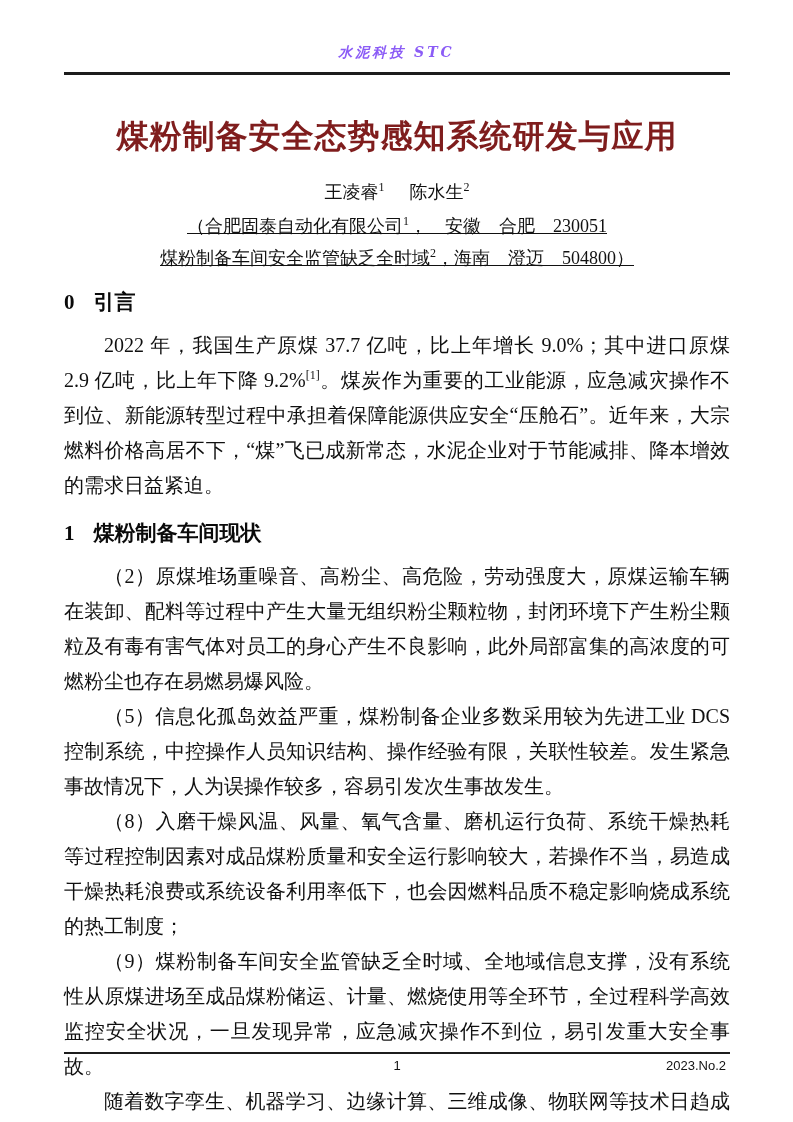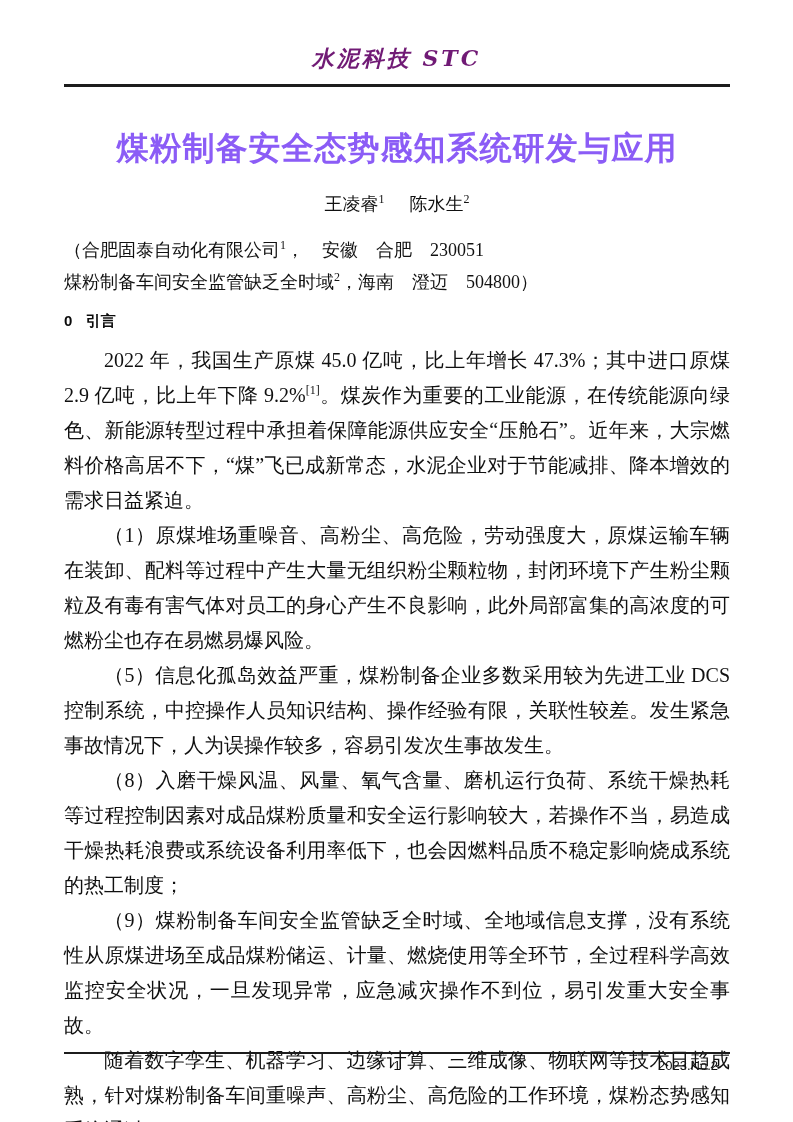--- a/index.html
+++ b/index.html
@@ -19,61 +19,63 @@
   }
   
   .page-header {
     padding-top: 44px;
     text-align: center;
   }
   .journal-title {
     font-family: "DejaVu Serif", serif;
     font-style: italic;
     font-weight: bold;
-    font-size: 22px;
+    font-size: 14px;
     letter-spacing: 3px;
-    color: #701a75;
+    color: #8b5cf6;
   }
   .header-rule {
     height: 3px;
     background: #1c1c1c;
     margin: 10px 63px 0 64px;
   }
   
   .article {
     padding: 0 63px 0 64px;
   }
   .article-title {
     margin-top: 40px;
     text-align: center;
     font-family: "Liberation Sans", "DejaVu Sans", sans-serif;
     font-weight: bold;
     font-size: 32px;
     letter-spacing: 1px;
-    color: #8b5cf6;
+    color: #7f1d1d;
   }
   .authors {
     margin-top: 8px;
     text-align: center;
     font-size: 18px;
   }
   .author + .author { margin-left: 1.4em; }
   .authors sup, .affiliation sup {
     font-size: 12px;
     font-family: "Liberation Serif", serif;
   }
   .affiliations {
-    margin-top: 16px;
+    margin-top: 4px;
+    text-align: center;
     font-size: 18px;
     line-height: 27px;
+    text-decoration: underline;
   }
   .section-heading {
-    font-family: Liberation Sans, sans-serif;
+    font-family: Liberation Serif, serif;
     font-weight: bold;
-    font-size: 15px;
+    font-size: 21px;
     color: #0a0a0a;
     margin: 16px 0 12px 0;
   }
   .section-heading .heading-num { display: inline-block; }
   .section-heading .heading-text { margin-left: 0.9em; }
   .body-par {
     margin: 0;
     font-size: 20px;
     line-height: 35px;
     text-align: justify;
@@ -104,21 +106,21 @@
     color: #111;
   }
   .page-number {
     position: absolute;
     left: 0;
     right: 0;
     text-align: center;
   }
   .issue-label {
     position: absolute;
-    right: 12px;
+    right: 4px;
     top: 0;
   }
 </style>
 </head>
 <body>
 
 <div class="page">
 
   <div class="page-header">
     <div class="journal-title">水泥科技 STC</div>
@@ -135,24 +137,27 @@
 
     <div class="affiliations">
       <div class="affiliation"><span>（合肥固泰自动化有限公司</span><sup>1</sup><span>，　安徽　合肥　230051</span></div>
       <div class="affiliation"><span>煤粉制备车间安全监管缺乏全时域</span><sup>2</sup><span>，海南　澄迈　504800）</span></div>
     </div>
 
     <h2 class="section-heading">
       <span class="heading-num">0</span><span class="heading-text">引言</span>
     </h2>
 
-    <p class="body-par"><span>2022 年，我国生产原煤 45.0 亿吨，比上年增长 47.3%；其中进口原煤 2.9 亿吨，比上年下降 9.2%</span><sup>[1]</sup><span>。煤炭作为重要的工业能源，在传统能源向绿色、新能源转型过程中承担着保障能源供应安全“压舱石”。近年来，大宗燃料价格高居不下，“煤”飞已成新常态，水泥企业对于节能减排、降本增效的需求日益紧迫。</span></p>
+    <p class="body-par"><span>2022 年，我国生产原煤 37.7 亿吨，比上年增长 9.0%；其中进口原煤 2.9 亿吨，比上年下降 9.2%</span><sup>[1]</sup><span>。煤炭作为重要的工业能源，应急减灾操作不到位、新能源转型过程中承担着保障能源供应安全“压舱石”。近年来，大宗燃料价格高居不下，“煤”飞已成新常态，水泥企业对于节能减排、降本增效的需求日益紧迫。</span></p>
 
+    <h2 class="section-heading">
+      <span class="heading-num">1</span><span class="heading-text">煤粉制备车间现状</span>
+    </h2>
 
-    <p class="body-par">（1）原煤堆场重噪音、高粉尘、高危险，劳动强度大，原煤运输车辆在装卸、配料等过程中产生大量无组织粉尘颗粒物，封闭环境下产生粉尘颗粒及有毒有害气体对员工的身心产生不良影响，此外局部富集的高浓度的可燃粉尘也存在易燃易爆风险。</p>
+    <p class="body-par">（2）原煤堆场重噪音、高粉尘、高危险，劳动强度大，原煤运输车辆在装卸、配料等过程中产生大量无组织粉尘颗粒物，封闭环境下产生粉尘颗粒及有毒有害气体对员工的身心产生不良影响，此外局部富集的高浓度的可燃粉尘也存在易燃易爆风险。</p>
     <p class="body-par">（5）信息化孤岛效益严重，煤粉制备企业多数采用较为先进工业 DCS 控制系统，中控操作人员知识结构、操作经验有限，关联性较差。发生紧急事故情况下，人为误操作较多，容易引发次生事故发生。</p>
     <p class="body-par">（8）入磨干燥风温、风量、氧气含量、磨机运行负荷、系统干燥热耗等过程控制因素对成品煤粉质量和安全运行影响较大，若操作不当，易造成干燥热耗浪费或系统设备利用率低下，也会因燃料品质不稳定影响烧成系统的热工制度；</p>
     <p class="body-par">（9）煤粉制备车间安全监管缺乏全时域、全地域信息支撑，没有系统性从原煤进场至成品煤粉储运、计量、燃烧使用等全环节，全过程科学高效监控安全状况，一旦发现异常，应急减灾操作不到位，易引发重大安全事故。</p>
     <p class="body-par">随着数字孪生、机器学习、边缘计算、三维成像、物联网等技术日趋成熟，针对煤粉制备车间重噪声、高粉尘、高危险的工作环境，煤粉态势感知系统通过</p>
 
   </div>
 
   <div class="page-footer">
     <div class="footer-rule"></div>
     <div class="footer-row">

